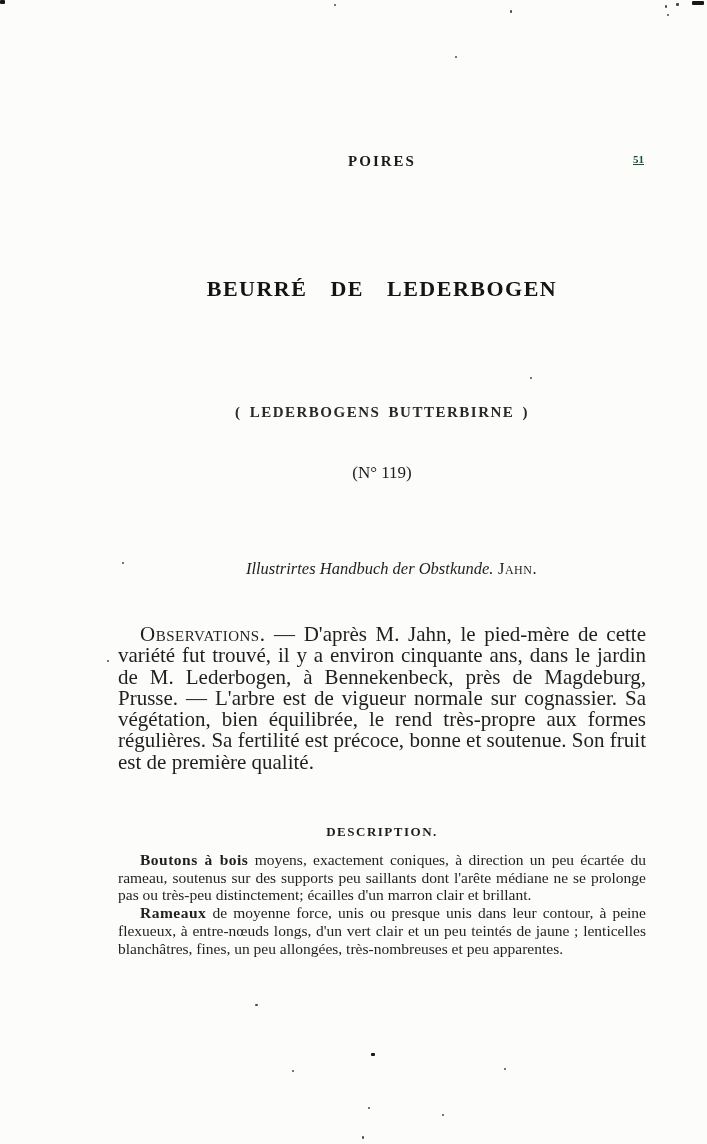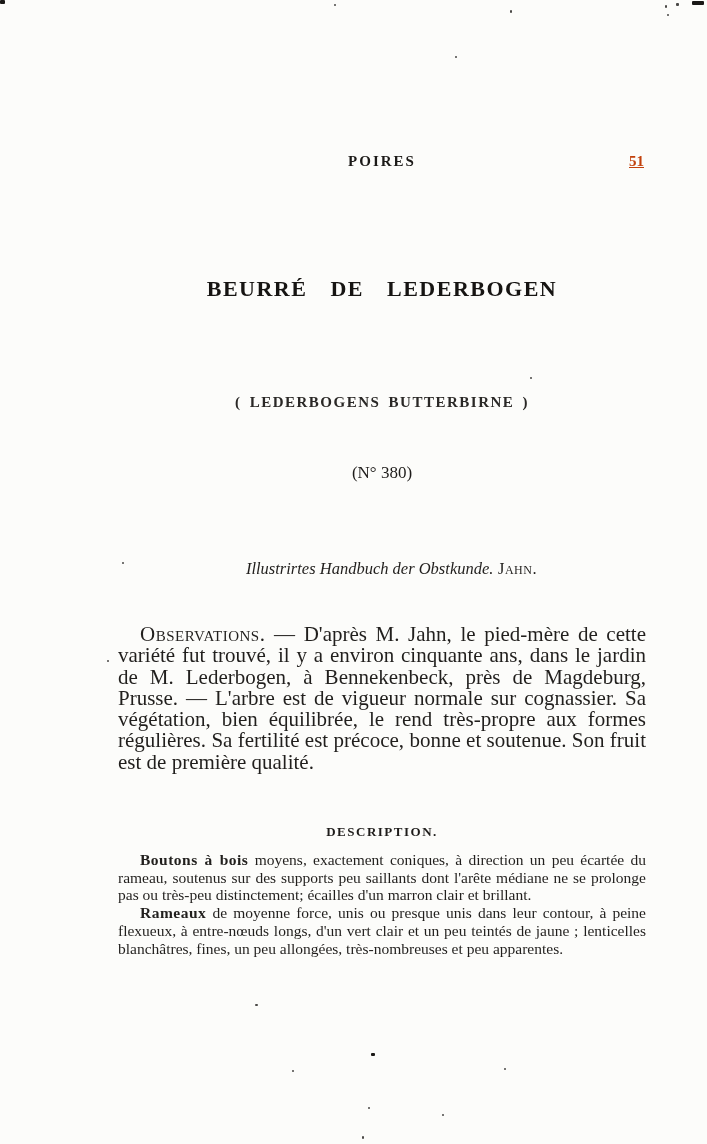--- a/index.html
+++ b/index.html
@@ -15,32 +15,32 @@
 
   
   .running-head { top: 153px; height: 20px; }
   .running-title {
     display: block; text-align: center;
     font-weight: bold; font-size: 15px; letter-spacing: 2px;
     color: #1c1a18;
   }
   .page-number {
     position: absolute; right: 2px; top: 0;
-    font-weight: bold; font-size: 15px; color: #c2410c; text-decoration: underline;
+    font-weight: bold; font-size: 11px; color: #14532d; text-decoration: underline;
   }
 
   
   .main-title {
     top: 276px; text-align: center;
     font-size: 22px; font-weight: bold;
     letter-spacing: 1.5px; word-spacing: 16px;
     color: #161412;
   }
   .subtitle {
-    top: 394px; text-align: center;
+    top: 404px; text-align: center;
     font-size: 15px; font-weight: bold;
     letter-spacing: 1.5px; word-spacing: 3px;
     color: #2a2826;
   }
   .variety-number {
     top: 463px; text-align: center;
     font-size: 17px; color: #1e1c1a;
   }
 
   
@@ -79,21 +79,21 @@
 
 <div class="page">
 
   <div class="column running-head">
     <span class="running-title">POIRES</span>
     <span class="page-number">51</span>
   </div>
 
   <div class="column main-title">BEURRÉ DE LEDERBOGEN</div>
   <div class="column subtitle">( LEDERBOGENS BUTTERBIRNE )</div>
-  <div class="column variety-number">(N° 380)</div>
+  <div class="column variety-number">(N° 119)</div>
 
   <div class="column citation">
     <span style="display:inline-block; width:19px;"></span><span class="work">Illustrirtes Handbuch der Obstkunde.</span><span class="author"> Jahn.</span>
   </div>
 
   <div class="column observations">
     <span class="label">Observations.</span><span> — </span><span>D'après M. Jahn, le pied-mère de cette variété fut trouvé, il y a environ cinquante ans, dans le jardin de M. Lederbogen, à Bennekenbeck, près de Magdeburg, Prusse. — L'arbre est de vigueur normale sur cognassier. Sa végétation, bien équilibrée, le rend très-propre aux formes régulières. Sa fertilité est précoce, bonne et soutenue. Son fruit est de première qualité.</span>
   </div>
 
   <div class="column description-heading">DESCRIPTION.</div>

